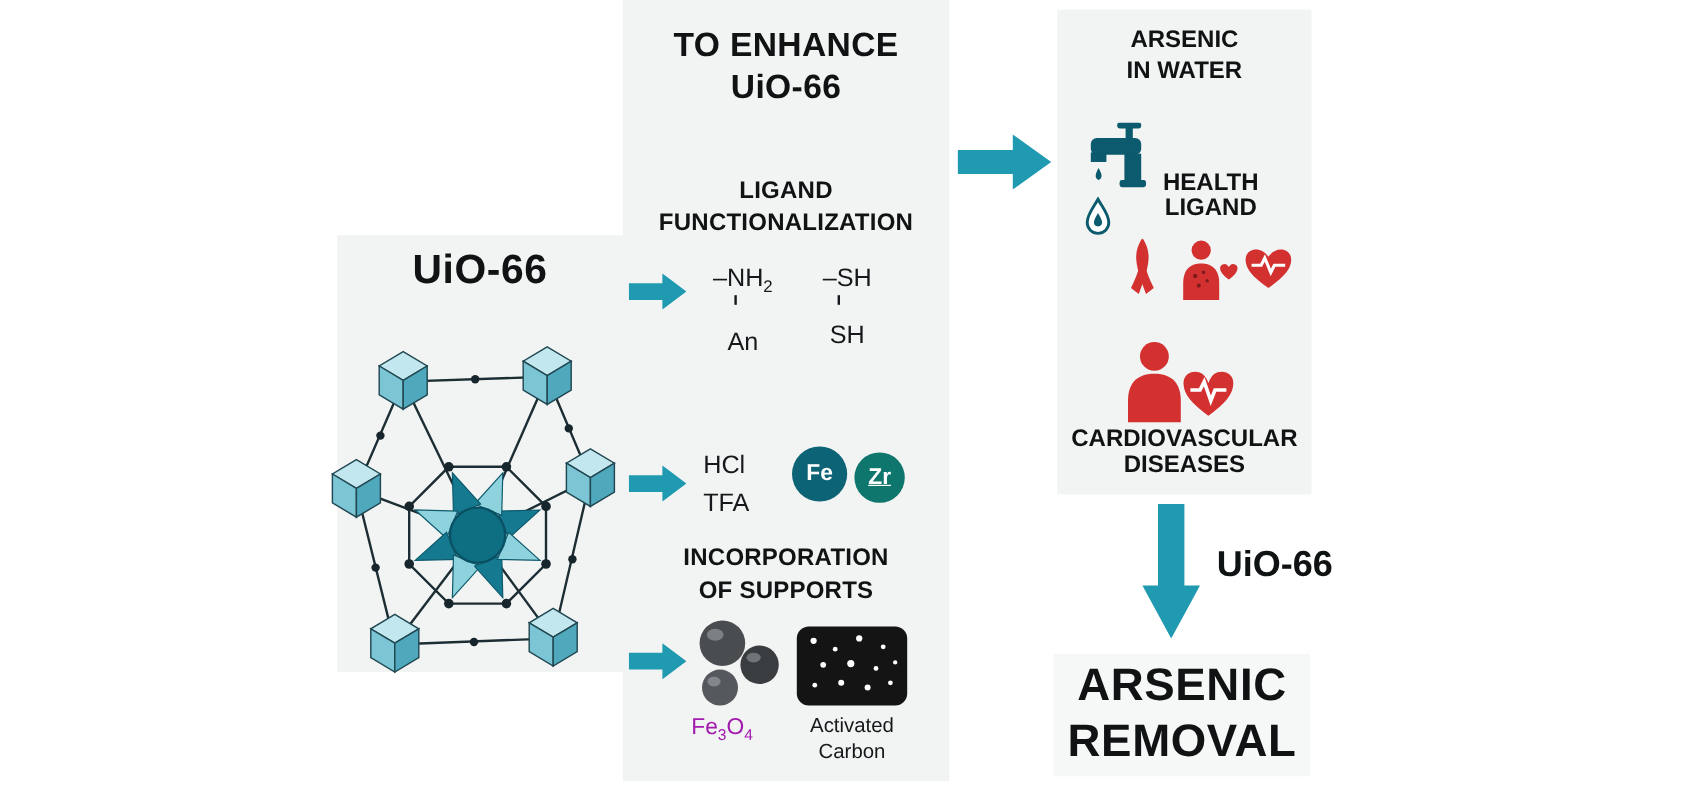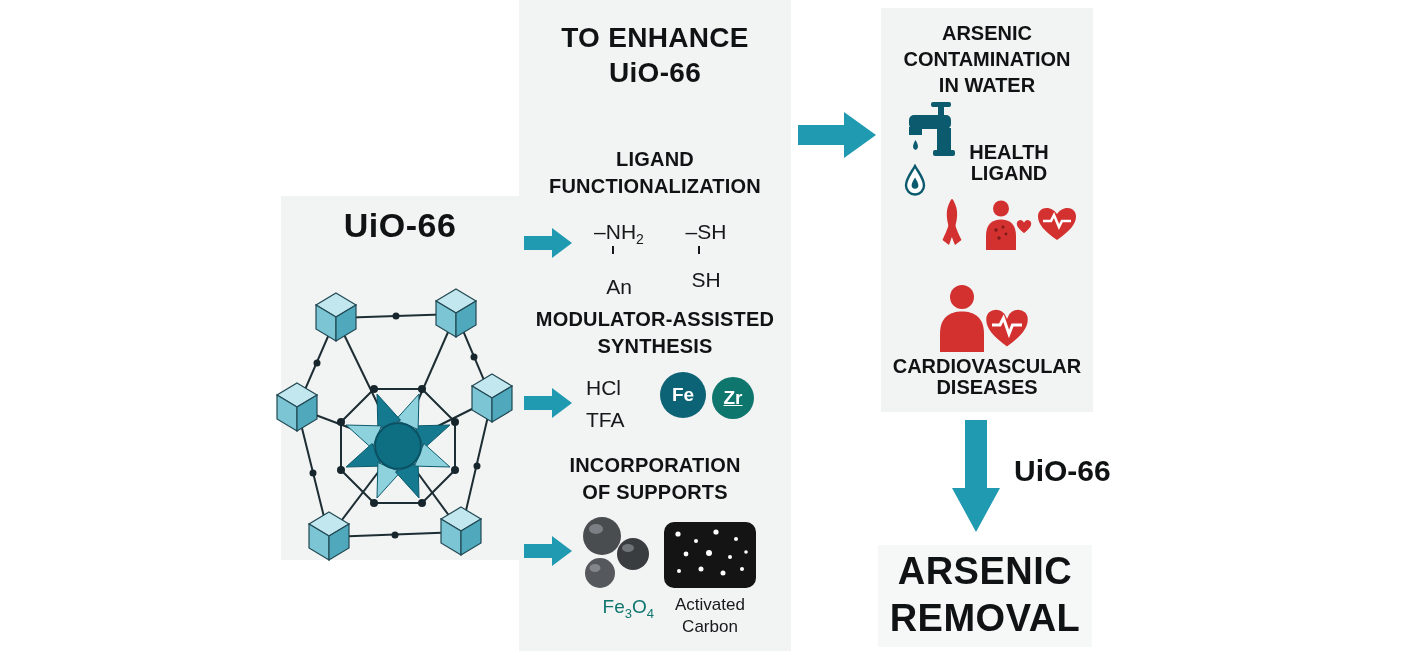--- a/index.html
+++ b/index.html
@@ -16,21 +16,21 @@
   .chem{font-size:21px;line-height:28px;color:#15191b;}
   .chem sub{font-size:14px;}
   .right-title{font-size:20px;line-height:26px;font-weight:bold;}
   .small-label{font-size:20px;line-height:21px;font-weight:bold;}
   .removal-title{font-size:38px;line-height:47px;font-weight:bold;letter-spacing:.5px;}
   .uio-flow-label{font-size:30px;font-weight:bold;}
   .badge{border-radius:50%;display:flex;align-items:center;justify-content:center;
          color:#ffffff;font-weight:bold;font-size:19px;}
   .carbon-block{background:#141414;border-radius:10px;}
   .cap-label{font-size:17px;line-height:22px;color:#15191b;text-align:center;}
-  .fe3o4-label{font-size:19px;color:#0f766e;text-align:right;}
+  .fe3o4-label{font-size:19px;color:#a21caf;text-align:left;}
   .fe3o4-label sub{font-size:13px;}
   .bond-tick{position:absolute;width:2px;background:#15191b;}
 </style>
 </head>
 <body>
 
 <div class="canvas">
 
   <div class="abs panel" style="left:281px;top:196px;width:238px;height:364px;"></div>
 
@@ -126,24 +126,20 @@
     <div class="bond-tick" style="left:28px;top:28px;height:8px;"></div>
     <div style="margin-top:20px;">An</div>
   </div>
 
   <div class="abs chem center" style="left:676px;top:218px;width:60px;">
     <div>–SH</div>
     <div class="bond-tick" style="left:22px;top:28px;height:8px;"></div>
     <div style="margin-top:20px;">SH</div>
   </div>
 
-  <div class="abs sec-head center" style="left:519px;top:306px;width:272px;">
-    <div>MODULATOR-ASSISTED</div>
-    <div>SYNTHESIS</div>
-  </div>
 
   <svg class="abs" style="left:524px;top:388px;" width="48" height="30" viewBox="0 0 48 30">
     <polygon points="0,8 28,8 28,0 48,15 28,30 28,22 0,22" fill="#1f9ab0"></polygon>
   </svg>
 
   <div class="abs chem" style="left:586px;top:374px;">
     <div>HCl</div>
     <div style="margin-top:4px;">TFA</div>
   </div>
 
@@ -193,21 +189,20 @@
   </div>
 
   <svg class="abs" style="left:798px;top:112px;" width="78" height="46" viewBox="0 0 78 46">
     <polygon points="0,13 46,13 46,0 78,23 46,46 46,33 0,33" fill="#1f9ab0"></polygon>
   </svg>
 
   <div class="abs panel" style="left:881px;top:8px;width:212px;height:404px;"></div>
 
   <div class="abs right-title center" style="left:881px;top:20px;width:212px;">
     <div>ARSENIC</div>
-    <div>CONTAMINATION</div>
     <div>IN WATER</div>
   </div>
 
   <svg class="abs" style="left:897px;top:102px;" width="66" height="58" viewBox="0 0 66 58">
     <g fill="#0b5a6d">
       <rect x="34" y="0" width="20" height="5" rx="2"></rect>
       <rect x="41" y="4" width="6" height="9"></rect>
       <rect x="12" y="13" width="42" height="14" rx="5"></rect>
       <rect x="12" y="25" width="13" height="8"></rect>
       <rect x="40" y="26" width="14" height="22"></rect>

